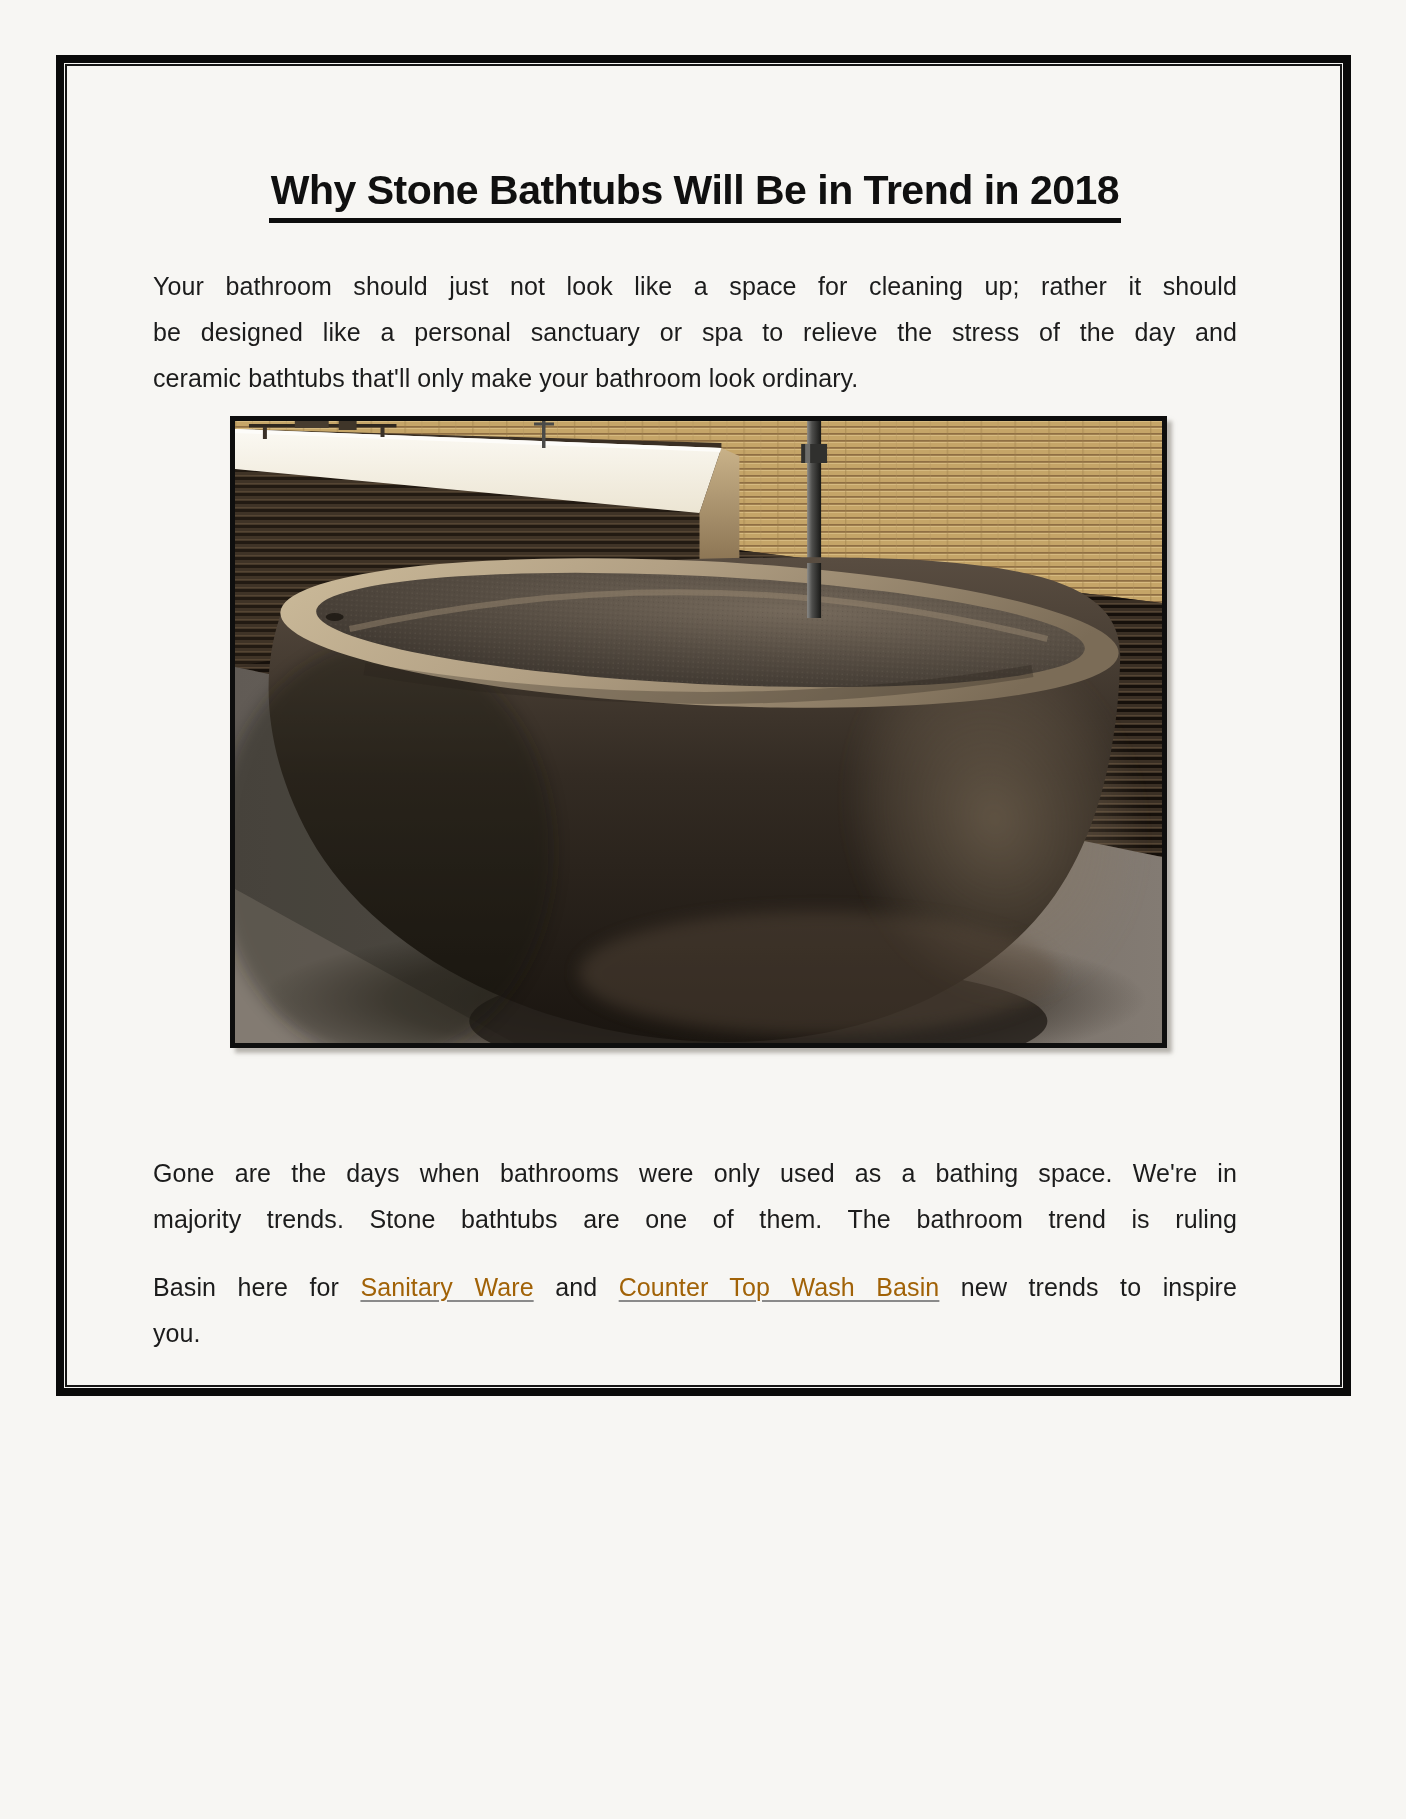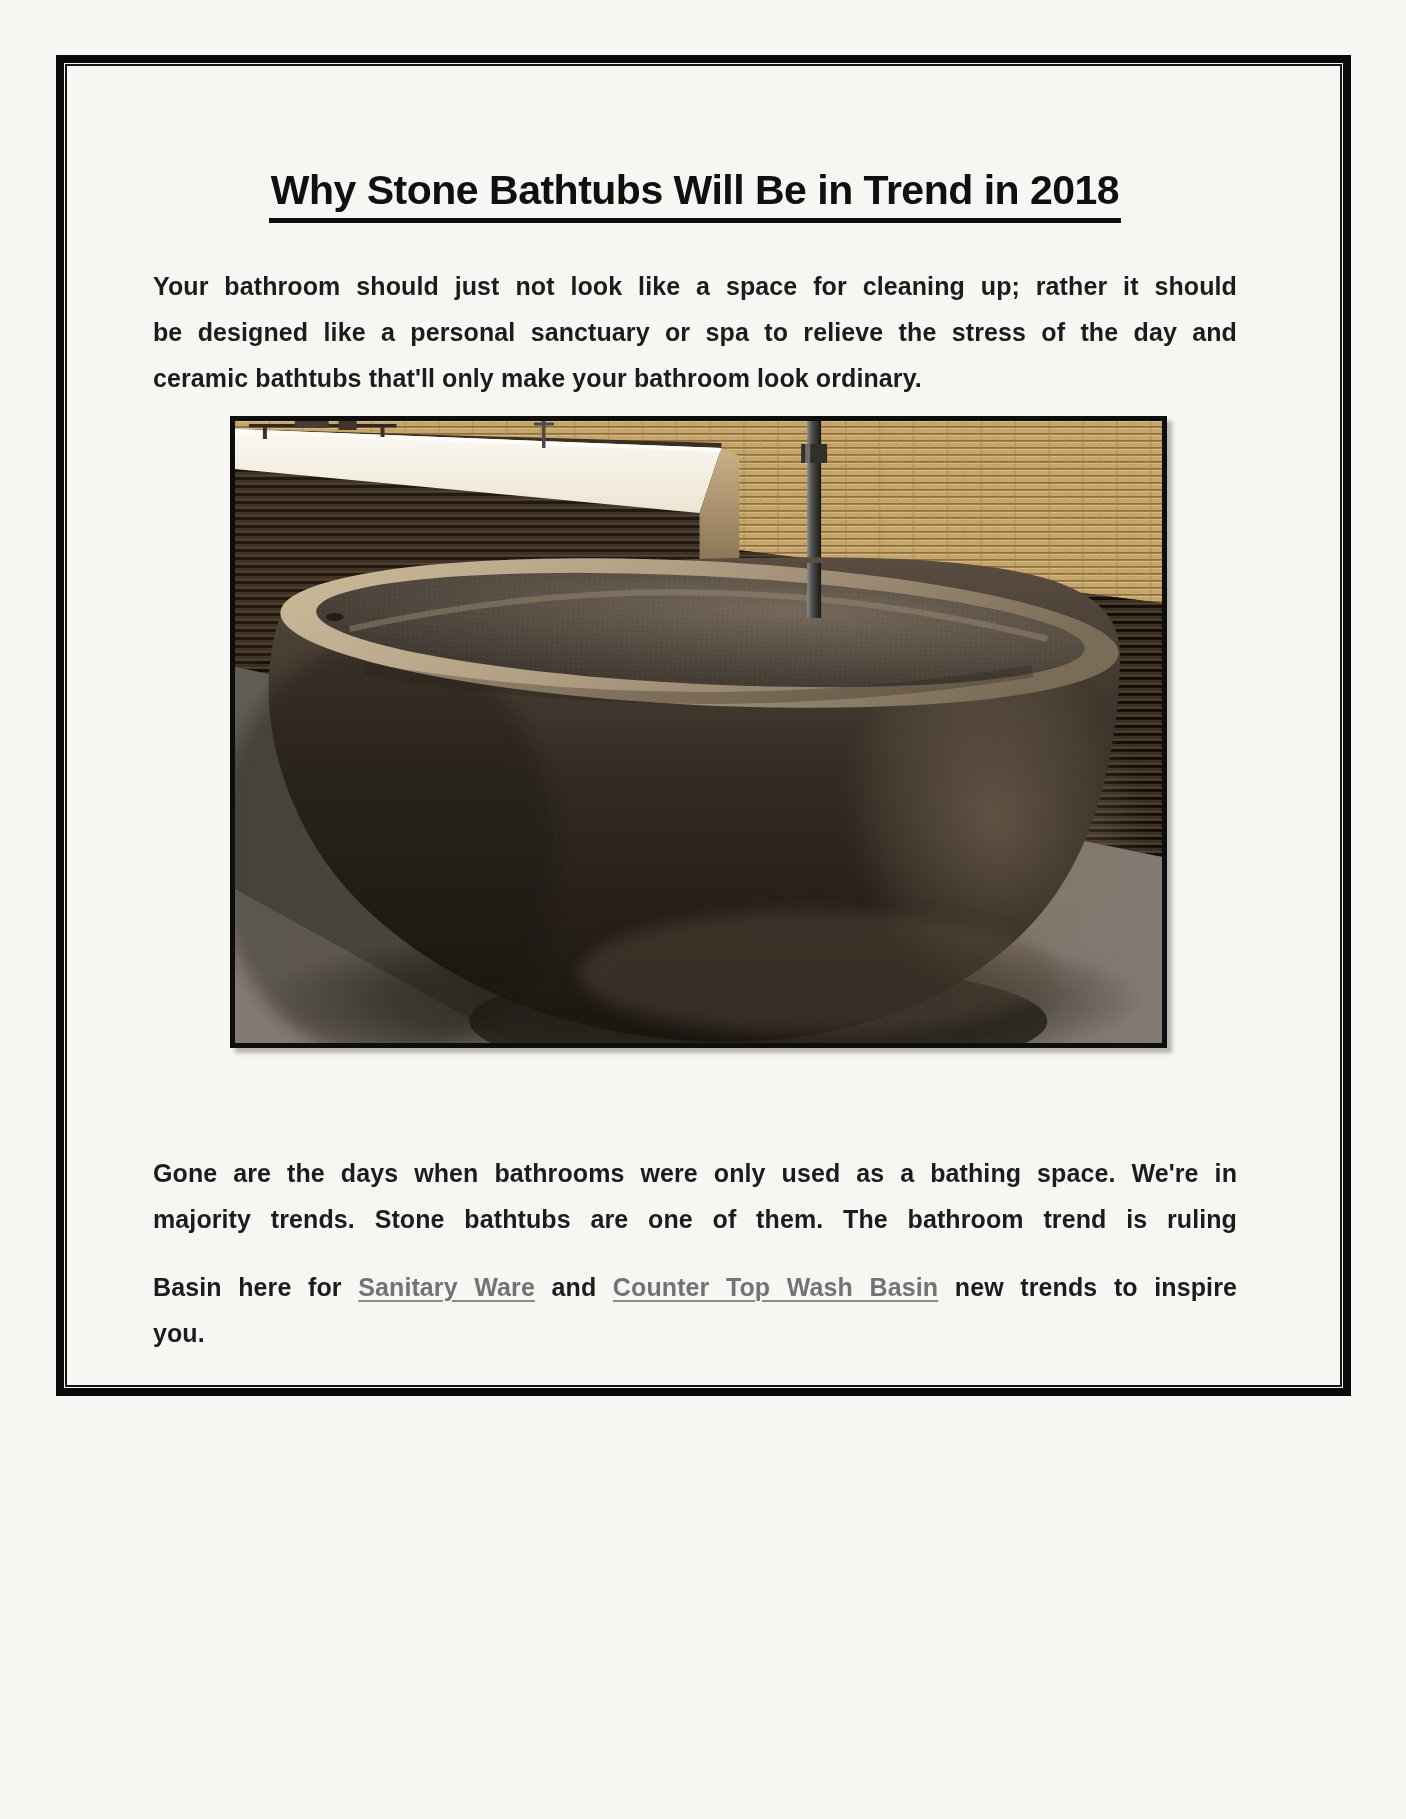--- a/index.html
+++ b/index.html
@@ -27,26 +27,26 @@
     box-sizing:border-box;
   }
   .title-row{ text-align:center; margin-top:100px; }
   .title-text{
     display:inline-block;
     font-size:41px; font-weight:bold; letter-spacing:-0.5px;
     color:#101010; line-height:48px;
     border-bottom:5px solid #0d0d0d;
     padding:0 2px 4px 2px;
   }
-  .para{ font-size:25px; color:#1c1c1c; letter-spacing:0.1px;font-weight:bold; }
+  .para{ font-size:25px; color:#1c1c1c; letter-spacing:0.1px; }
   .line{ line-height:46px; height:46px; overflow:hidden; }
   .jline{ text-align:justify; text-align-last:justify; }
   .lline{ text-align:left; }
   .doc-link{
-    color:#737373;
+    color:#a16207;
     text-decoration:underline;
     text-decoration-color:#8a8a8a;
     text-decoration-thickness:2px;
     text-underline-offset:4px;
     cursor:pointer;
   }
   #para1{ margin-top:40px; }
   .photo{
     margin:15px 0 0 77px;
     width:927px;height:622px;

